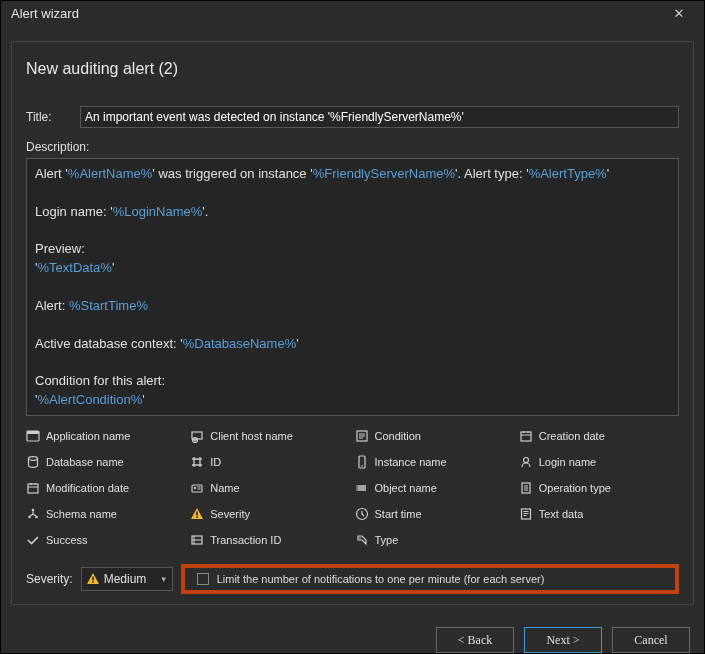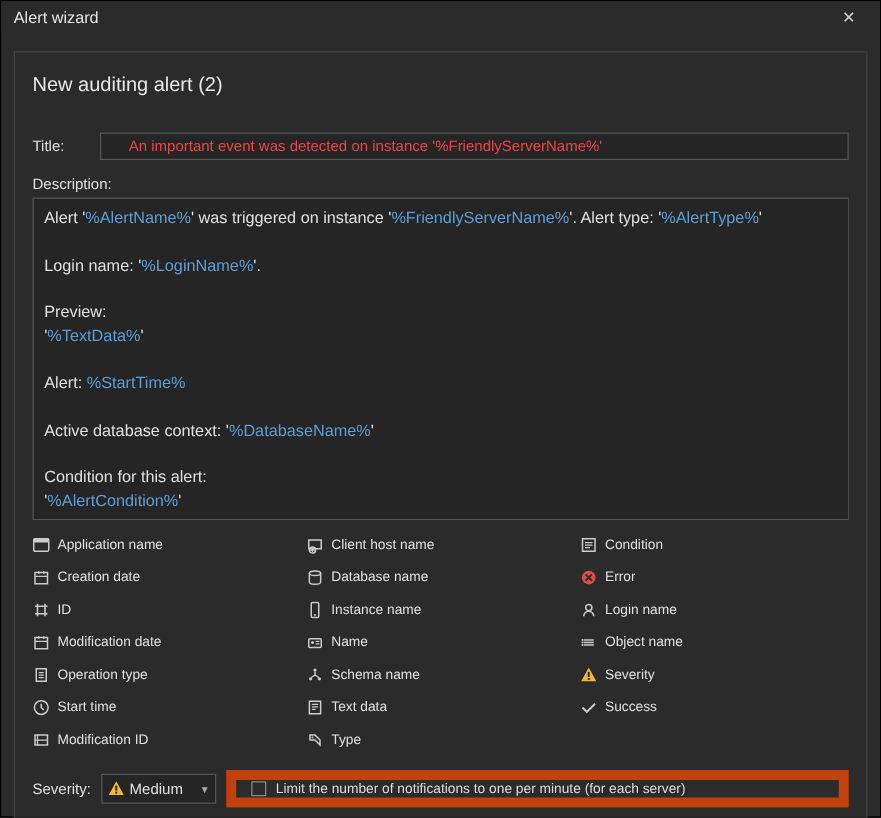--- a/index.html
+++ b/index.html
@@ -64,22 +64,22 @@
     }
     .label {
       width: 54px;
       color: #e0e0e0;
     }
     .title-input {
       flex: 1;
       background: #252525;
       border: 1px solid #555;
       height: 22px;
-      padding: 0 22px;
-      color: #ef4444;
+      padding: 0 4px;
+      color: #ffffff;
       font-size: 12px;
       font-family: inherit;
     }
     .desc-wrap {
       margin-top: 6px;
       display: flex;
       flex-direction: column;
     }
     .desc-label {
       margin-bottom: 4px;
@@ -93,21 +93,21 @@
       font-size: 13px;
       line-height: 1.45;
       overflow: auto;
     }
     .tok {
       color: #5c9fd6;
     }
     .placeholders {
       margin-top: 10px;
       display: grid;
-      grid-template-columns: repeat(3, 1fr);
+      grid-template-columns: repeat(4, 1fr);
       row-gap: 6px;
       column-gap: 4px;
     }
     .ph {
       display: flex;
       align-items: center;
       gap: 6px;
       height: 20px;
       color: #e0e0e0;
       cursor: pointer;
@@ -133,21 +133,21 @@
       gap: 4px;
     }
     .sev-combo .chev {
       margin-left: auto;
       color: #aaa;
       font-size: 8px;
     }
     .limit-box {
       display: flex;
       align-items: center;
-      border: 8px solid #c2410c;
+      border: 4px solid #c2410c;
       height: 30px;
       padding: 0 12px;
       gap: 8px;
       flex: 1;
     }
     .chk {
       width: 12px;
       height: 12px;
       border: 1px solid #888;
       background: #2b2b2b;
@@ -341,26 +341,20 @@
           <span class="lbl">Creation date</span>
         </div>
         <div class="ph">
           <svg viewBox="0 0 14 14">
             <use href="#i-db"></use>
           </svg>
           <span class="lbl">Database name</span>
         </div>
         <div class="ph">
           <svg viewBox="0 0 14 14">
-            <use href="#i-error"></use>
-          </svg>
-          <span class="lbl">Error</span>
-        </div>
-        <div class="ph">
-          <svg viewBox="0 0 14 14">
             <use href="#i-id"></use>
           </svg>
           <span class="lbl">ID</span>
         </div>
         <div class="ph">
           <svg viewBox="0 0 14 14">
             <use href="#i-instance"></use>
           </svg>
           <span class="lbl">Instance name</span>
         </div>
@@ -421,21 +415,21 @@
         <div class="ph">
           <svg viewBox="0 0 14 14">
             <use href="#i-check"></use>
           </svg>
           <span class="lbl">Success</span>
         </div>
         <div class="ph">
           <svg viewBox="0 0 14 14">
             <use href="#i-txn"></use>
           </svg>
-          <span class="lbl">Modification ID</span>
+          <span class="lbl">Transaction ID</span>
         </div>
         <div class="ph">
           <svg viewBox="0 0 14 14">
             <use href="#i-type"></use>
           </svg>
           <span class="lbl">Type</span>
         </div>
       </div>
 
     <div class="sev-row">

